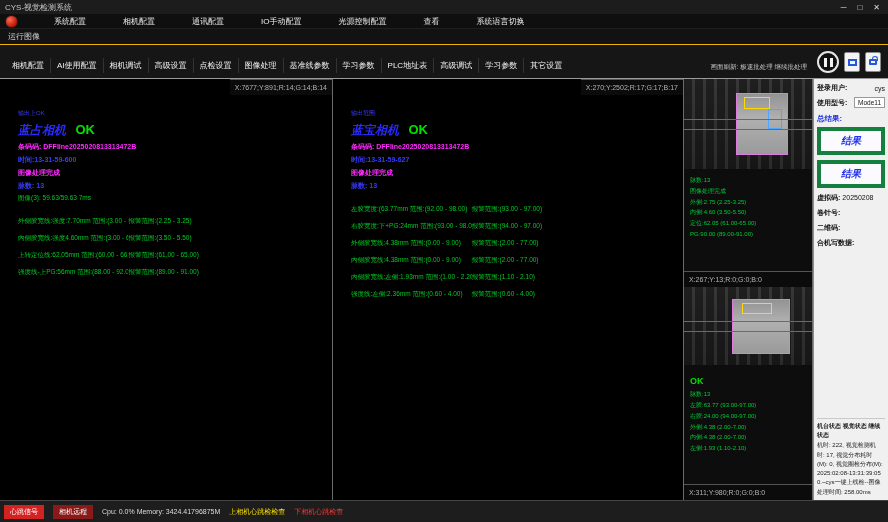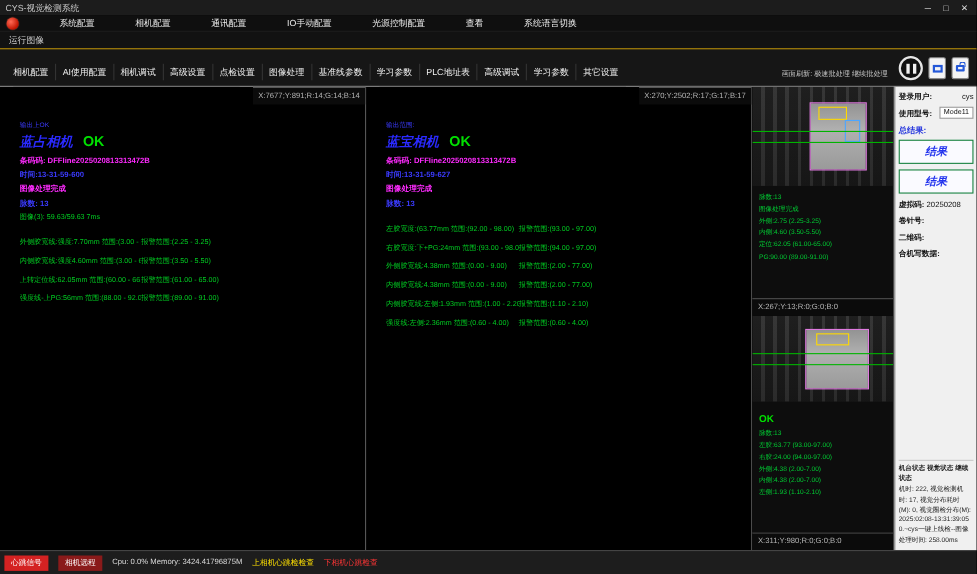--- a/index.html
+++ b/index.html
@@ -84,21 +84,21 @@
   .pv-text { position:absolute; color:#00cc33; font-size:6px; line-height:1.8; white-space:nowrap; }
   .pv-ok { color:#00e000; font-size:9px; font-weight:bold; }
 
   
   .info { width:75px; background:#f0f0f0; border-left:1px solid #8c8c8c; display:flex; flex-direction:column; padding:4px 3px 3px; font-size:7px; color:#111; }
   .frow { display:flex; justify-content:space-between; align-items:center; margin-bottom:4px; }
   .frow .lbl { font-weight:bold; white-space:nowrap; }
   .frow .val { color:#111; }
   .model-box { border:1px solid #9a9a9a; background:#fff; padding:1px 3px; font-size:6.5px; }
   .total-label { color:#2233dd; font-weight:bold; font-size:7.5px; margin:2px 0 3px; }
-  .result-box { border:1px solid #15803d; color:#2233ee; font-weight:bold; font-style:italic; font-size:10px; text-align:center; padding:3px 0; margin-bottom:5px; background:#fafaff; cursor:default; }
+  .result-box { border:4px solid #15803d; color:#2233ee; font-weight:bold; font-style:italic; font-size:10px; text-align:center; padding:3px 0; margin-bottom:5px; background:#fafaff; cursor:default; }
   .field { margin-bottom:5px; }
   .field .lbl { font-weight:bold; }
   .field .val { margin-left:2px; }
   .info-footer { margin-top:auto; font-size:6px; color:#1c1c1c; line-height:1.55; border-top:1px solid #c9c9c9; padding-top:3px; }
   .info-footer .hdr { font-weight:bold; margin-bottom:1px; }
 
   
   .statusbar { height:22px; background:#1d1d1d; border-top:1px solid #444; display:flex; align-items:center; gap:9px; padding:0 4px; font-size:7px; }
   .badge { padding:2px 6px; color:#fff; font-size:7px; white-space:nowrap; cursor:pointer; }
   .badge.red { background:#d42222; }

